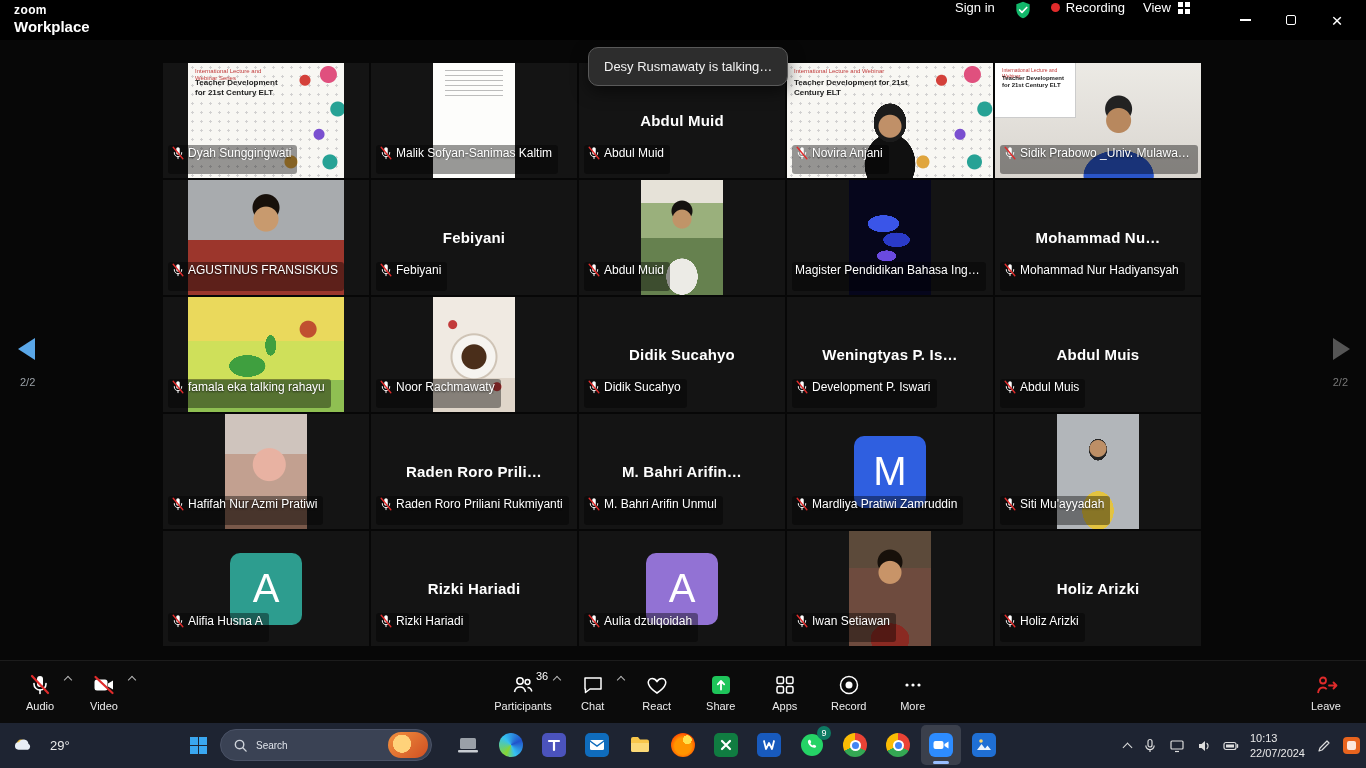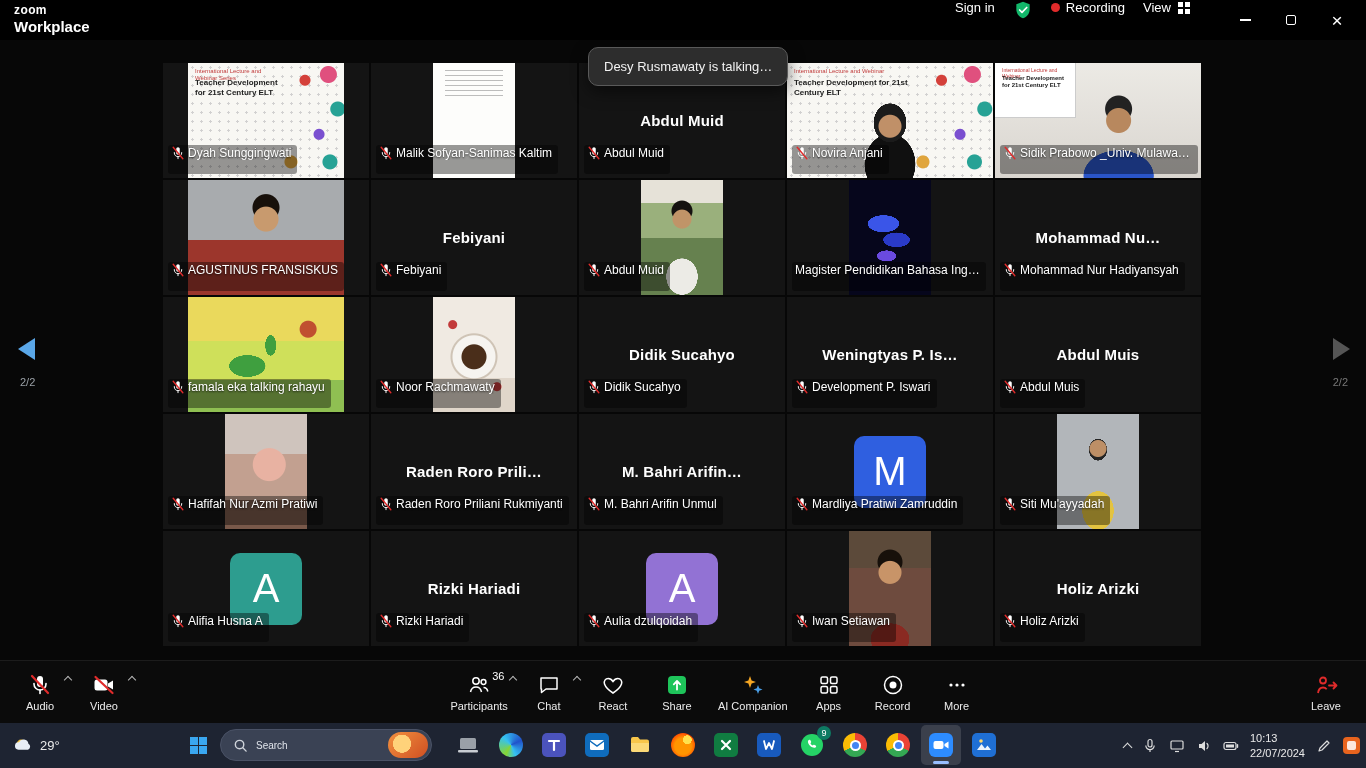--- a/index.html
+++ b/index.html
@@ -110,21 +110,21 @@
 .toolbar{position:absolute;left:0;right:0;bottom:45px;height:63px;background:#0b0b0b;border-top:1px solid #1c1c1c;display:flex;align-items:stretch;padding:0 8px;z-index:45}
 .tb-group-left,.tb-group-right{display:flex}
 .tb-group-center{display:flex;margin:0 auto}
 .tbtn{position:relative;display:flex;flex-direction:column;align-items:center;justify-content:center;gap:3px;min-width:64px;padding:0 9px;color:#ececec;font-size:11px;cursor:pointer}
 .tbtn svg{width:24px;height:24px}
 .tbtn .caret{position:absolute;right:1px;top:16px;width:6px;height:6px;border-left:1.4px solid #b5b5b5;border-top:1.4px solid #b5b5b5;transform:rotate(45deg)}
 .pcount{position:absolute;top:9px;left:calc(50% + 13px);font-size:11px;color:#fff}
 
 
 .taskbar{position:absolute;left:0;right:0;bottom:0;height:45px;background:#1e2432;z-index:50}
-.tb-weather{position:absolute;left:6px;top:0;height:45px;display:flex;align-items:center;gap:6px;font-size:13px;color:#eaeaea;padding:0 6px;cursor:pointer}
+.tb-weather{position:absolute;left:6px;top:0;height:45px;display:flex;align-items:center;gap:16px;font-size:13px;color:#eaeaea;padding:0 6px;cursor:pointer}
 .tb-weather svg{width:22px;height:22px}
 .start-btn{position:absolute;left:178px;top:2px;width:40px;height:40px;border-radius:5px;display:flex;align-items:center;justify-content:center;cursor:pointer}
 .win-logo{width:17px;height:17px;background-image:linear-gradient(#3aa7f0,#3aa7f0),linear-gradient(#3aa7f0,#3aa7f0),linear-gradient(#3aa7f0,#3aa7f0),linear-gradient(#3aa7f0,#3aa7f0);background-size:8px 8px;background-position:0 0,9px 0,0 9px,9px 9px;background-repeat:no-repeat}
 .search-pill{position:absolute;left:220px;top:6px;width:212px;height:32px;border-radius:16px;background:#3a4254;border:1px solid #4a5266;display:flex;align-items:center;gap:8px;padding:0 3px 0 12px;cursor:text}
 .search-pill svg{width:15px;height:15px}
 .search-text{flex:1;font-size:10px;color:#dfe3ea}
 .search-graphic{width:40px;height:26px;border-radius:13px;background:radial-gradient(circle at 35% 45%,#ffd27a 0 30%,transparent 31%),linear-gradient(135deg,#f2913f,#cf4f22)}
 .tb-apps{position:absolute;left:448px;top:2px;display:flex;gap:3px}
 .slot{width:40px;height:40px;border-radius:5px;display:flex;align-items:center;justify-content:center;position:relative;cursor:pointer}
 .slot svg{width:24px;height:24px}
@@ -601,27 +601,20 @@
         <span>React</span>
       </div>
       <div class="tbtn">
         <svg viewBox="0 0 24 24">
             <rect x="3" y="3" width="18" height="18" rx="4" fill="#1ec45a"></rect>
             <path d="M12 16.5v-8M8.8 11.3 12 8l3.2 3.3" stroke="#fff" stroke-width="1.8" fill="none" stroke-linecap="round" stroke-linejoin="round"></path>
           </svg>
         <span>Share</span>
       </div>
       <div class="tbtn">
-        <svg viewBox="0 0 24 24">
-            <path d="M9 3l1.6 4.4L15 9l-4.4 1.6L9 15l-1.6-4.4L3 9l4.4-1.6z" fill="#f5a623"></path>
-            <path d="M17 12l1.2 3.3 3.3 1.2-3.3 1.2L17 21l-1.2-3.3-3.3-1.2 3.3-1.2z" fill="#4a9fe8"></path>
-          </svg>
-        <span>AI Companion</span>
-      </div>
-      <div class="tbtn">
         <svg viewBox="0 0 24 24" fill="none" stroke="#fff" stroke-width="1.5">
             <rect x="4" y="4" width="6.5" height="6.5" rx="1.5"></rect>
             <rect x="13.5" y="4" width="6.5" height="6.5" rx="1.5"></rect>
             <rect x="4" y="13.5" width="6.5" height="6.5" rx="1.5"></rect>
             <rect x="13.5" y="13.5" width="6.5" height="6.5" rx="1.5"></rect>
           </svg>
         <span>Apps</span>
       </div>
       <div class="tbtn">
         <svg viewBox="0 0 24 24">

